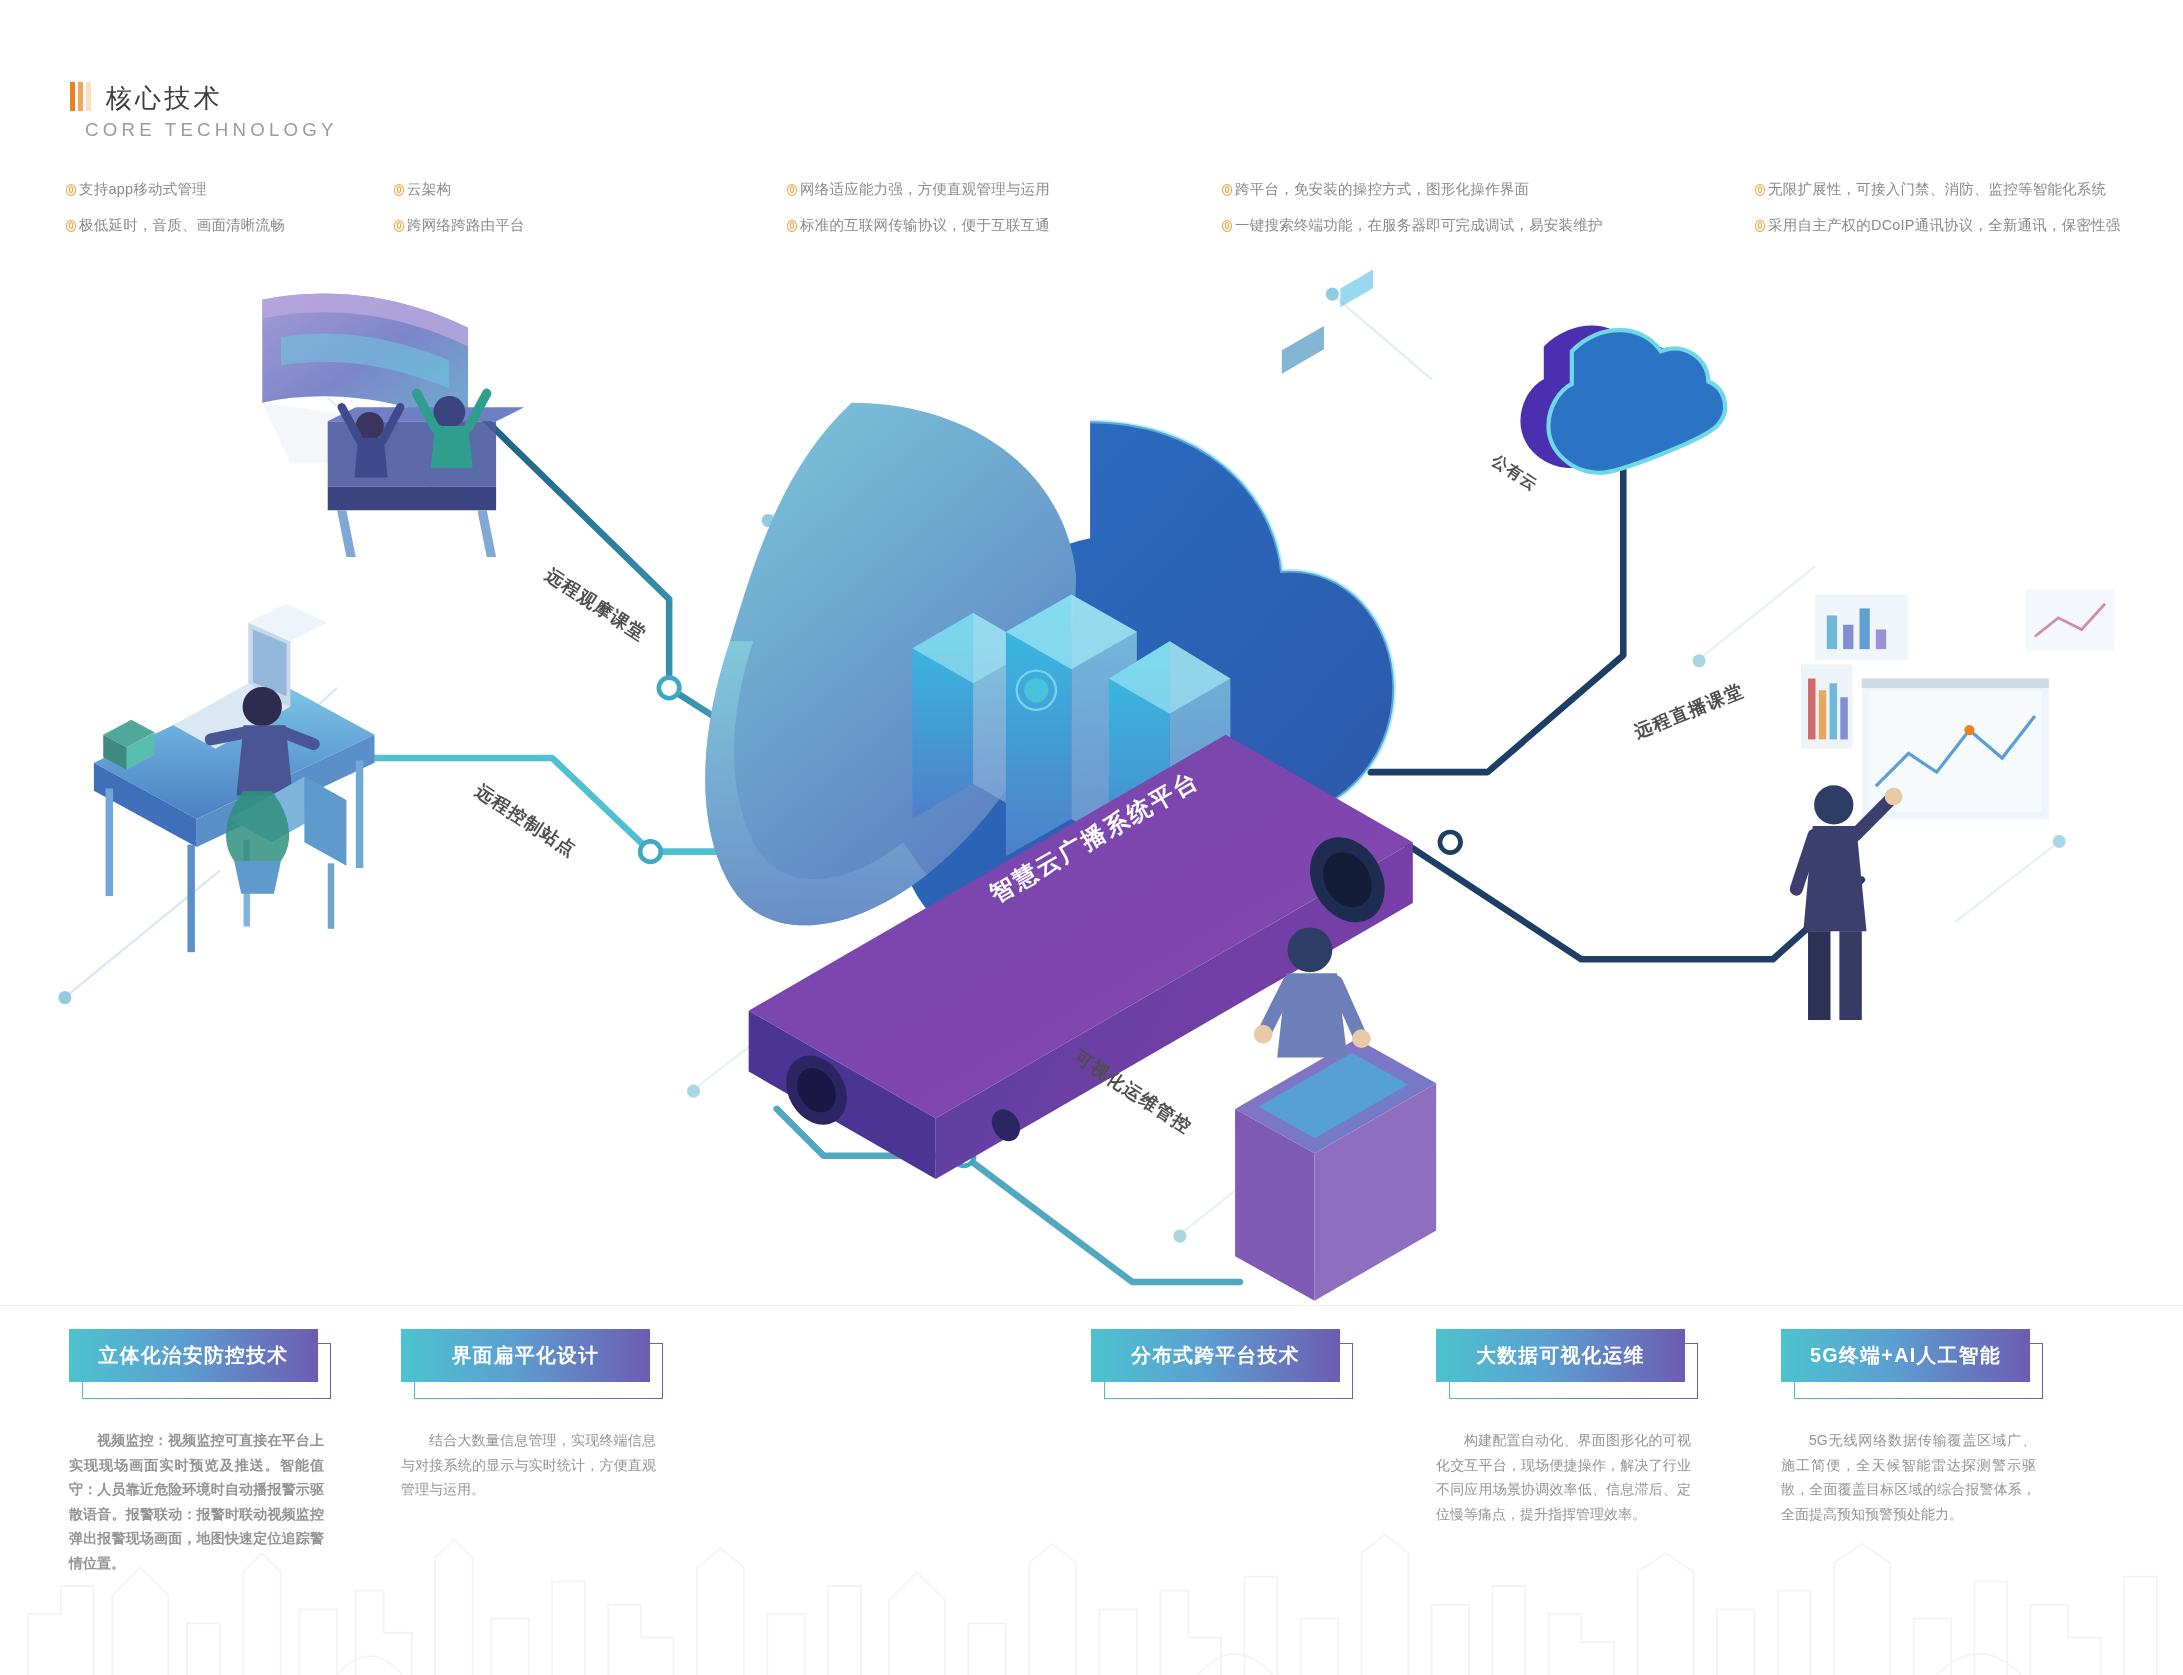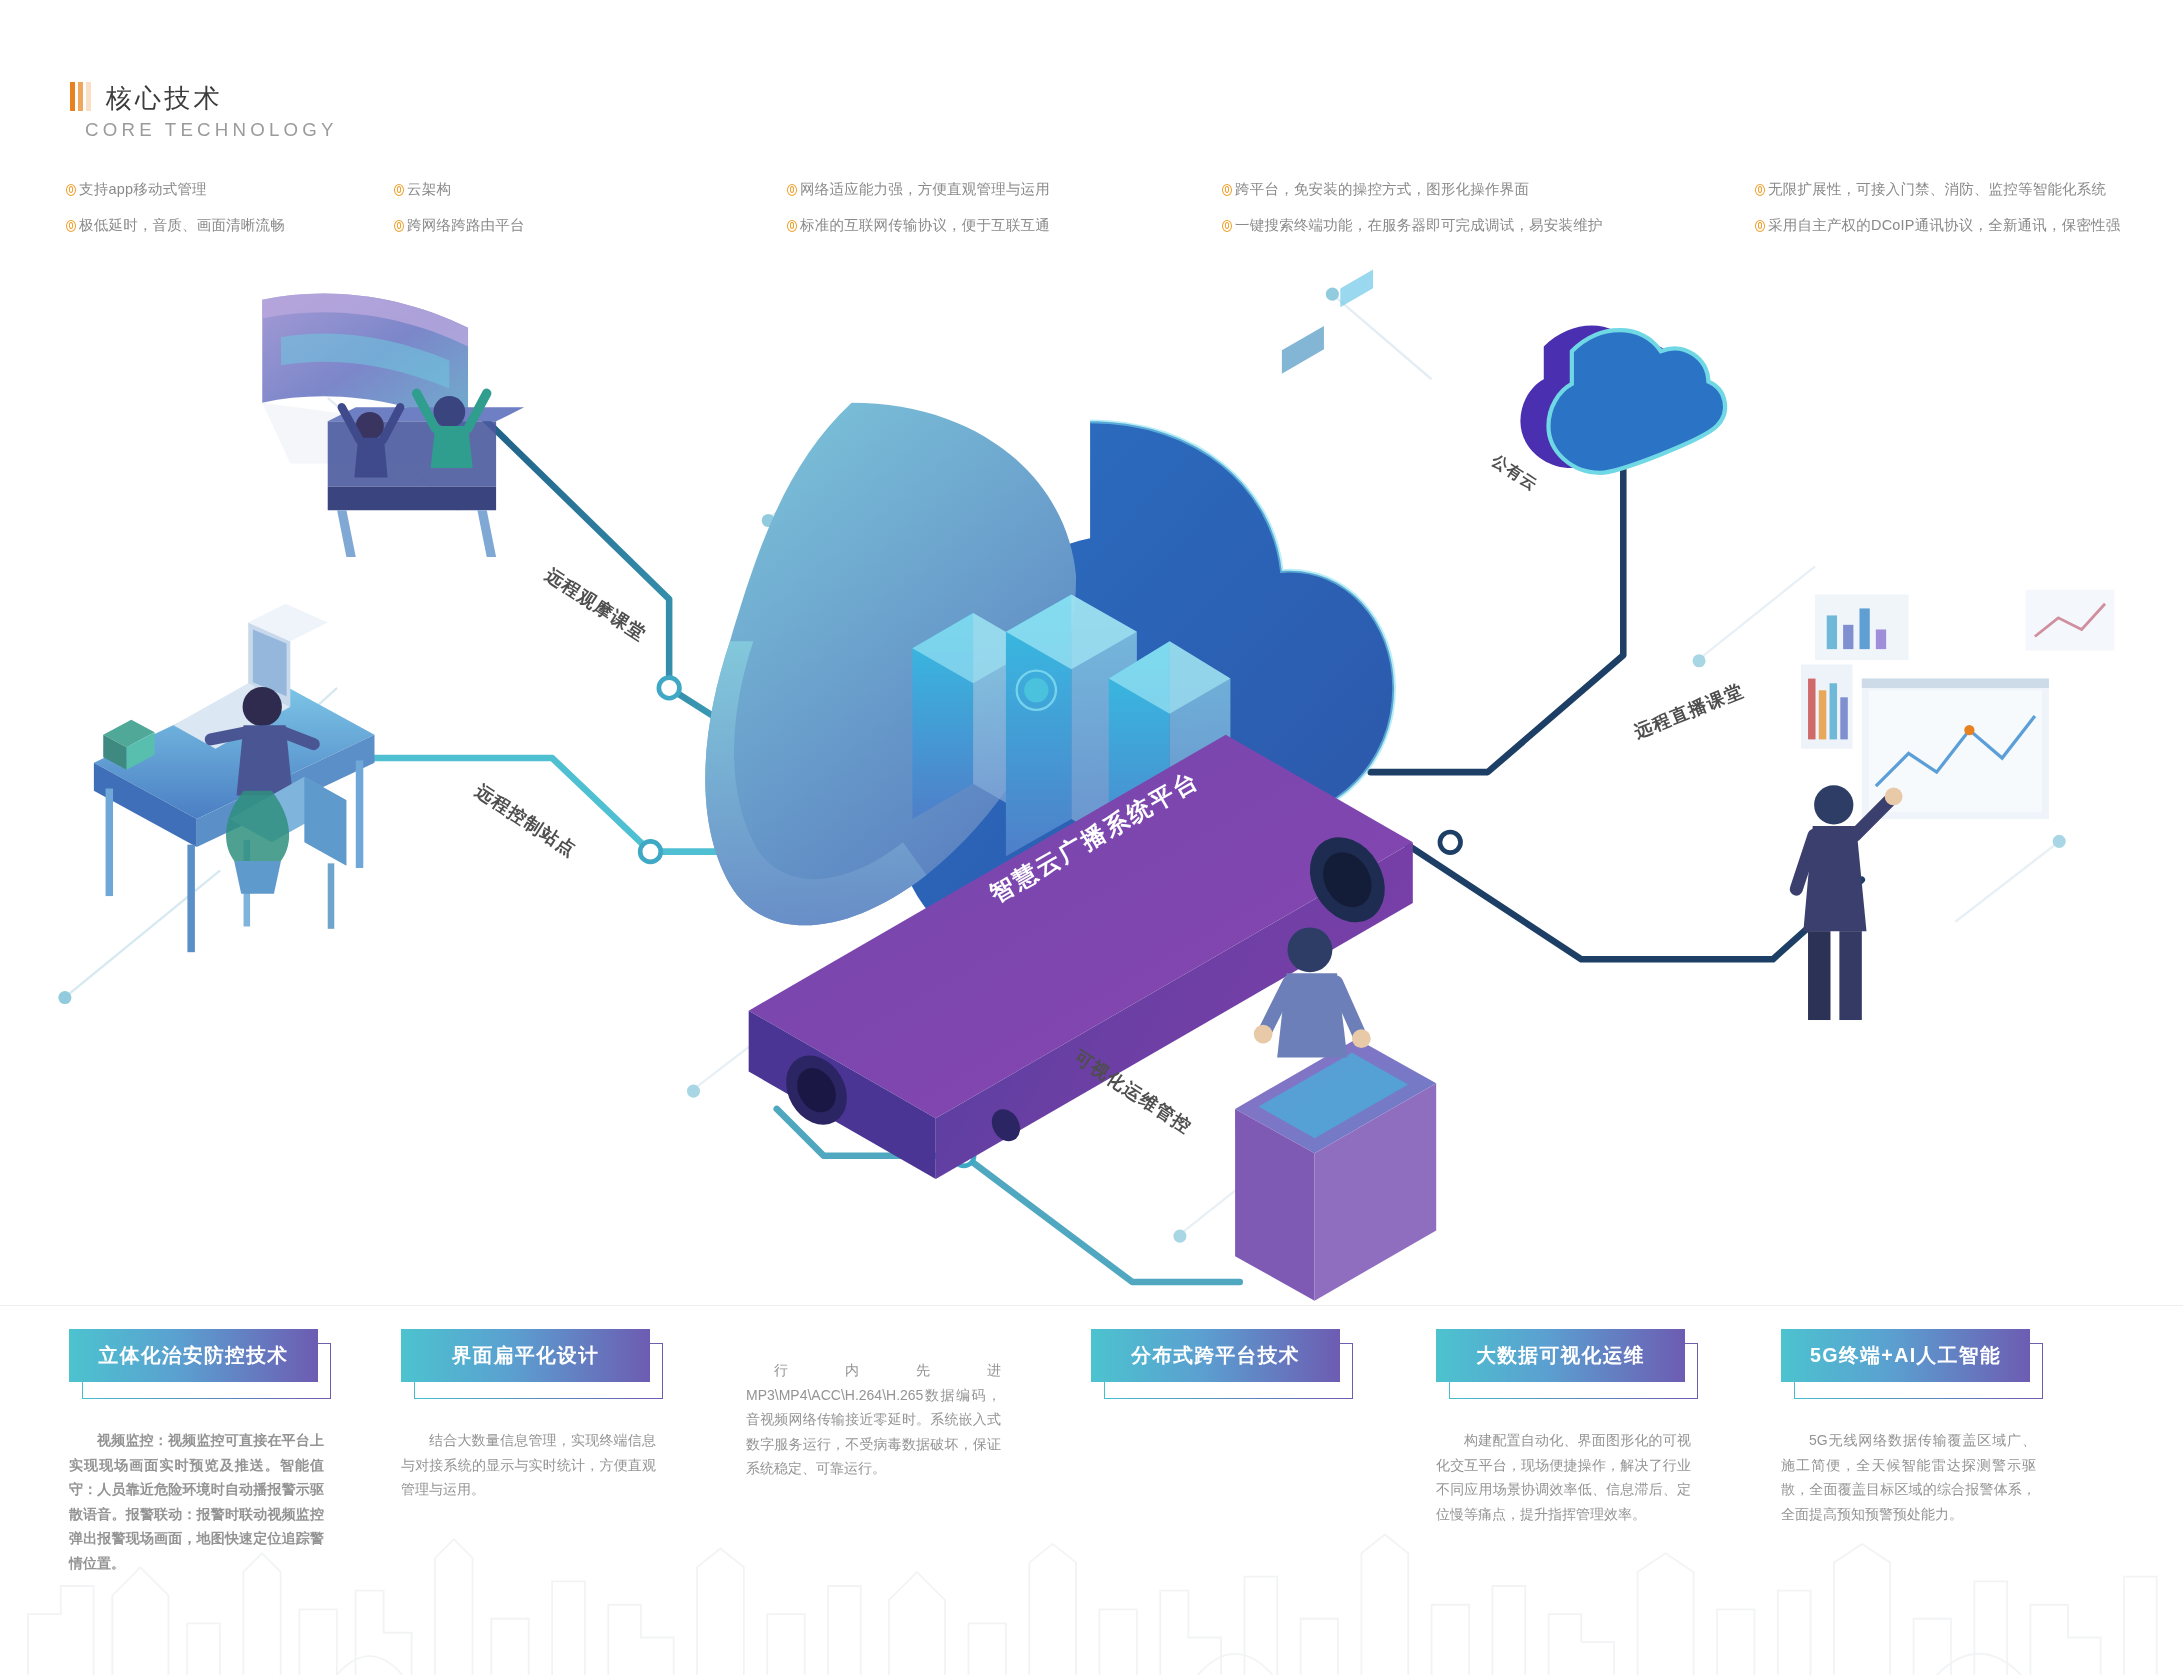--- a/index.html
+++ b/index.html
@@ -486,21 +486,20 @@
     <div class="card-head-wrap">
       <div class="card-frame"></div>
       <div class="card-head">
         <span class="card-title">界面扁平化设计</span>
       </div>
     </div>
     <div class="card-body">结合大数量信息管理，实现终端信息与对接系统的显示与实时统计，方便直观管理与运用。</div>
   </div>
 
   <div class="card">
-    <div class="card-body">行内先进MP3\MP4\ACC\H.264\H.265数据编码，音视频网络传输接近零延时。系统嵌入式数字服务运行，不受病毒数据破坏，保证系统稳定、可靠运行。</div>
   </div>
 
   <div class="card">
     <div class="card-head-wrap">
       <div class="card-frame"></div>
       <div class="card-head">
         <span class="card-title">分布式跨平台技术</span>
       </div>
     </div>
   </div>

